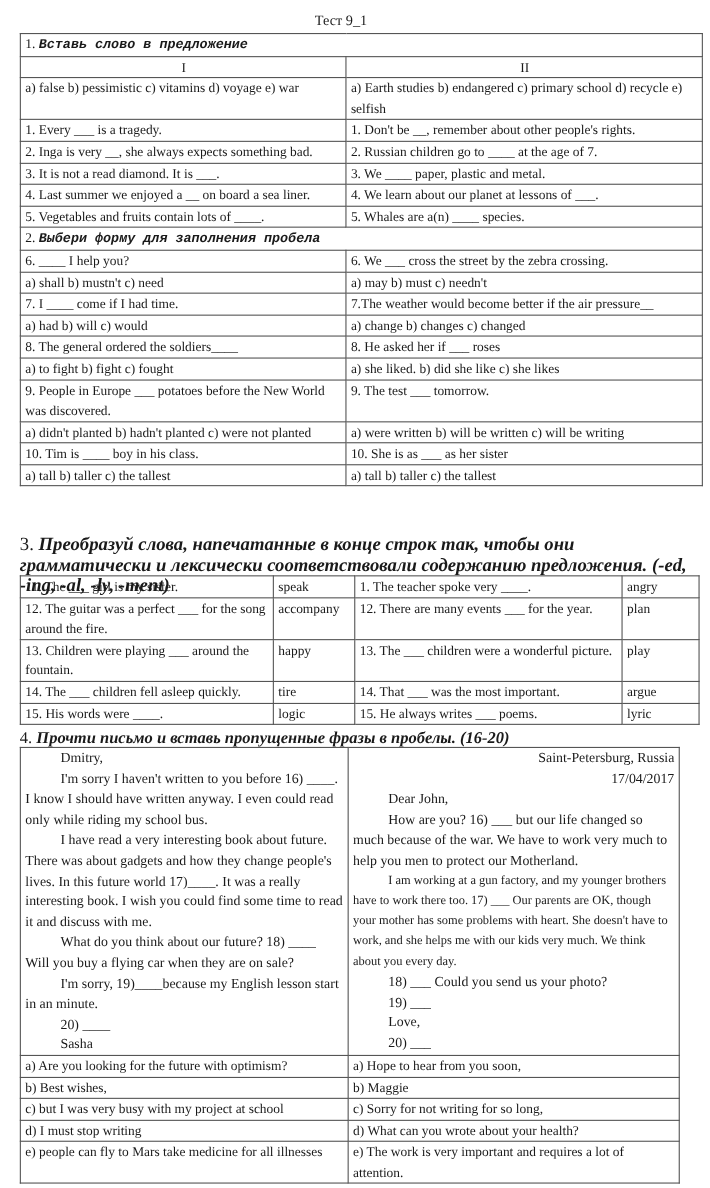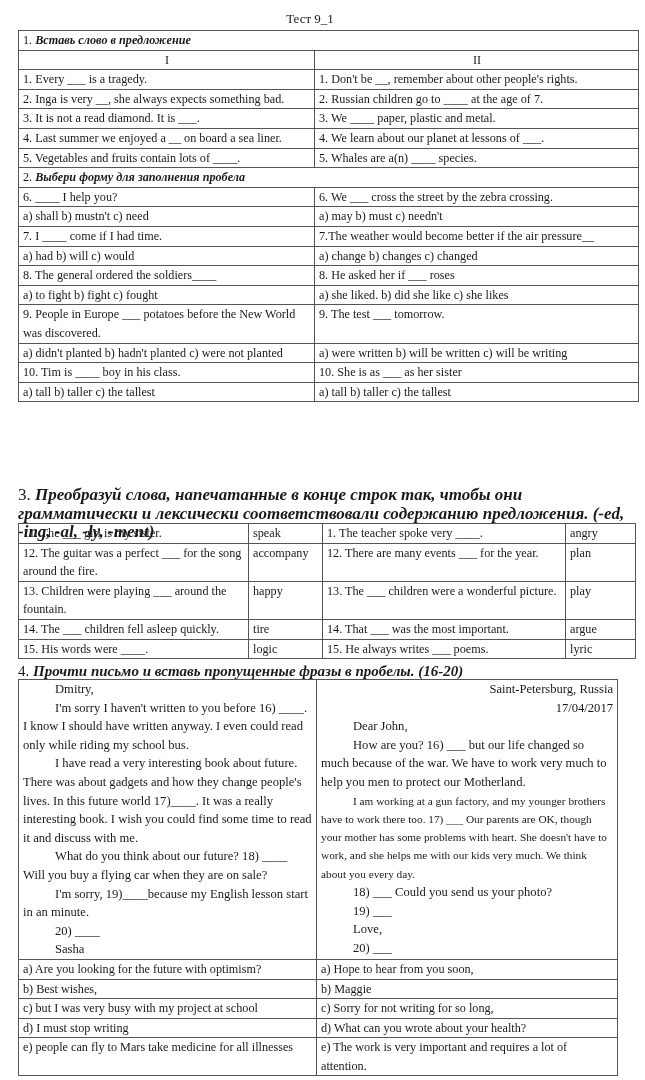--- a/index.html
+++ b/index.html
@@ -10,21 +10,21 @@
   }
   .page-title {
     position: absolute; top: 10px; left: 0; width: 620px;
     text-align: center; font-size: 13px; line-height: 18px;
   }
   table { border-collapse: collapse; position: absolute; table-layout: fixed; }
   td {
     border: 1px solid #555; padding: 0 3px 0 4px; vertical-align: top;
     white-space: normal; overflow: hidden;
   }
-  .sec-title b { font-style: italic; font-weight: bold; }
+  .sec-title b { font-style: italic; font-weight: bold; font-family: Liberation Mono, monospace; }
   .center { text-align: center; }
   .heading3 {
     position: absolute; left: 18px; top: 486px; width: 615px;
     font-size: 17px; line-height: 18.5px;
   }
   .heading3 b, .heading4 b { font-style: italic; font-weight: bold; }
   .heading4 {
     position: absolute; left: 18px; top: 662px; width: 615px;
     font-size: 15px; line-height: 18.5px;
   }
@@ -51,20 +51,24 @@
   <tbody>
       <tr>
     <td colspan="2" class="sec-title">
       <span>1.</span>
       <b>Вставь слово в предложение</b>
     </td>
   </tr>
   <tr>
     <td class="center">I</td>
     <td class="center">II</td>
+  </tr>
+  <tr>
+    <td>a) false b) pessimistic c) vitamins d) voyage e) war</td>
+    <td>a) Earth studies b) endangered c) primary school d) recycle e) selfish</td>
   </tr>
   <tr>
     <td>1. Every ___ is a tragedy.</td>
     <td>1. Don't be __, remember about other people's rights.</td>
   </tr>
   <tr>
     <td>2. Inga is very __, she always expects something bad.</td>
     <td>2. Russian children go to ____ at the age of 7.</td>
   </tr>
   <tr>

